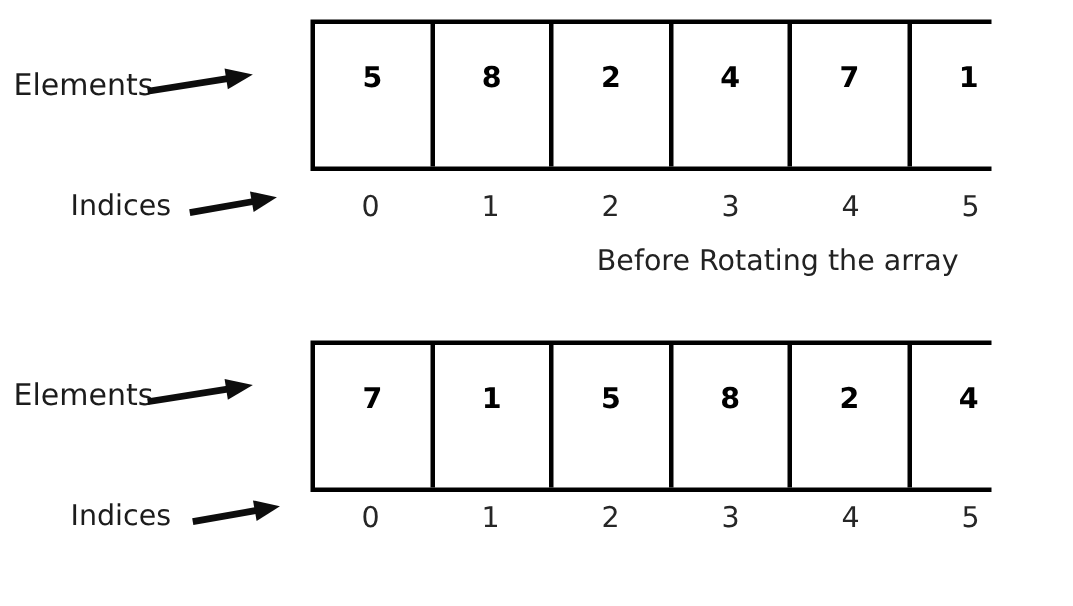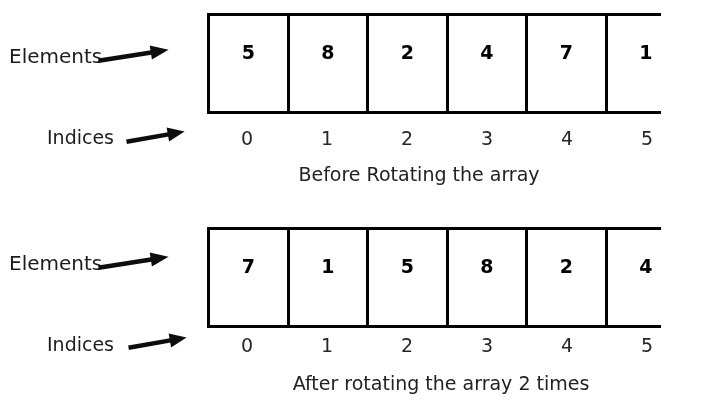--- a/index.html
+++ b/index.html
@@ -69,21 +69,21 @@
   .index-value {
     flex: 1 1 0;
     text-align: center;
     font-size: 19px;
     line-height: 22px;
     color: #262626;
   }
   .caption {
     position: absolute;
     width: 440px;
-    text-align: center;
+    text-align: right;
     font-size: 19px;
     line-height: 22px;
     color: #222222;
     white-space: nowrap;
   }
   .caption.before { left: 199px; top: 163px; }
   .caption.after  { left: 221px; top: 372px; }
 </style>
 </head>
 <body>
@@ -173,15 +173,14 @@
 
   <div class="indices-row after">
     <span class="index-value">0</span>
     <span class="index-value">1</span>
     <span class="index-value">2</span>
     <span class="index-value">3</span>
     <span class="index-value">4</span>
     <span class="index-value">5</span>
   </div>
 
-  <div class="caption after">After rotating the array 2 times</div>
 
 </div>
 
 </body></html>

